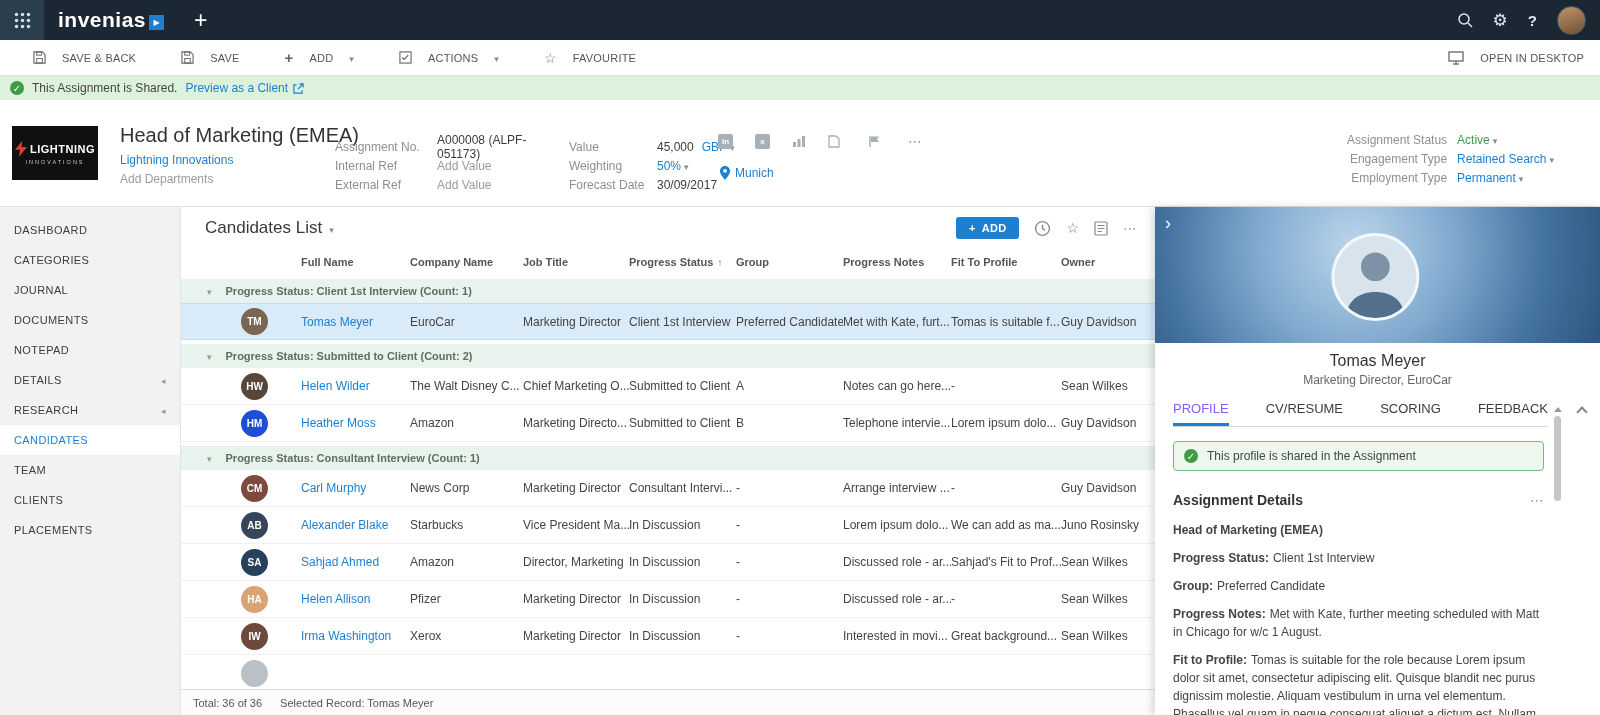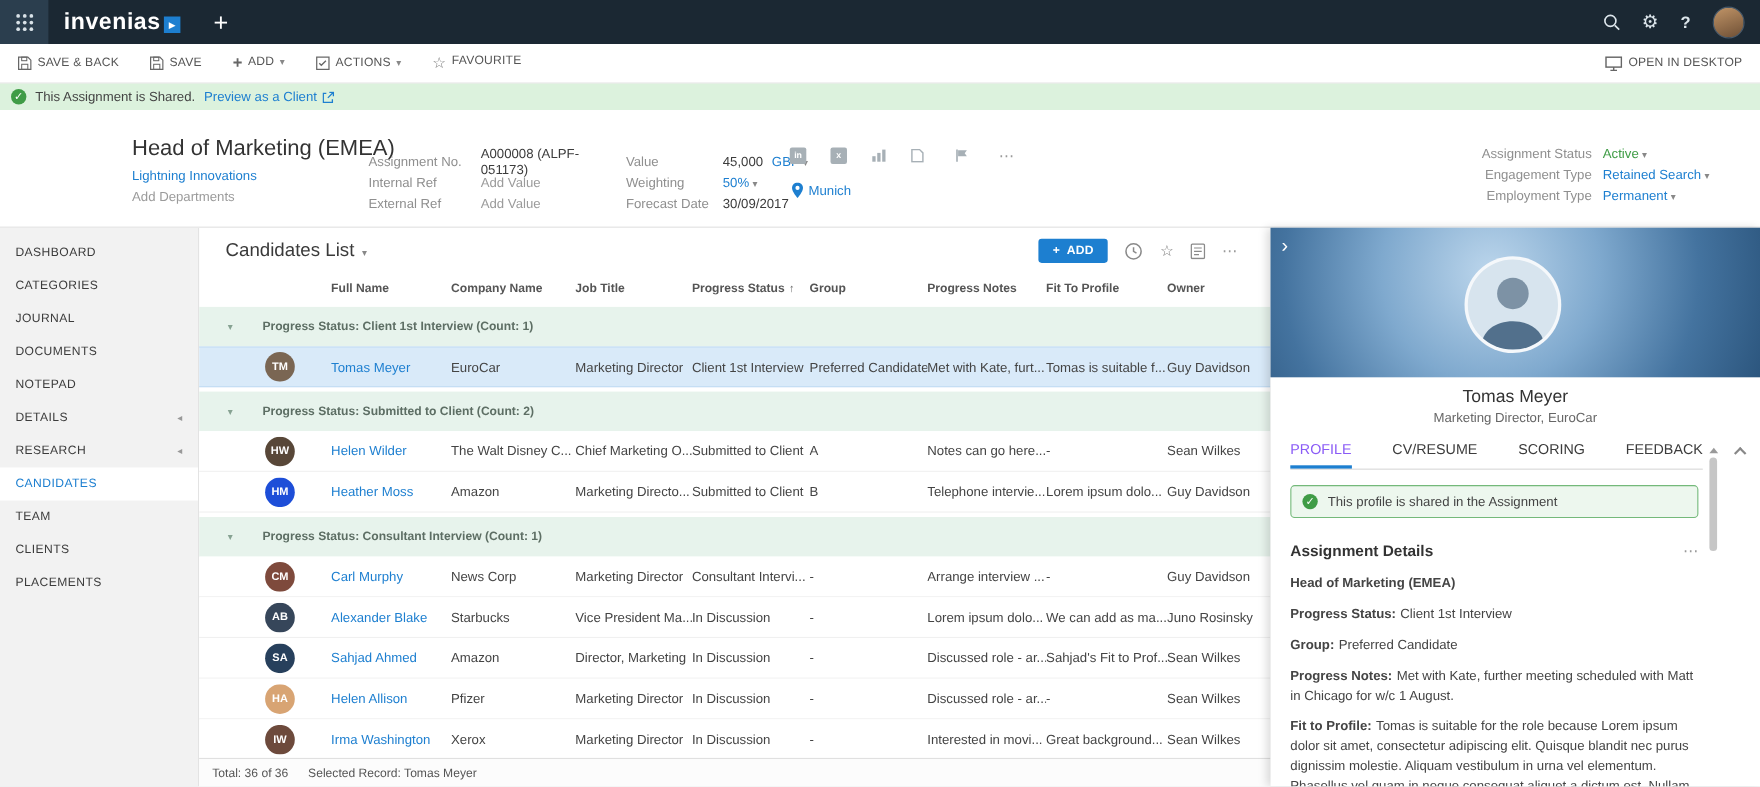--- a/index.html
+++ b/index.html
@@ -13,21 +13,21 @@
   .brand{display:flex;align-items:center;margin-left:14px;color:#fff;cursor:pointer;}
   .brand-text{font-size:21px;font-weight:bold;letter-spacing:.5px;}
   .brand-cube{width:15px;height:15px;background:#1d7fd0;color:#fff;font-size:8px;display:flex;align-items:center;justify-content:center;margin-left:3px;margin-top:5px;}
   .topbar-plus{color:#fff;font-size:23px;font-weight:300;margin-left:30px;cursor:pointer;line-height:1;}
   .topbar-right{margin-left:auto;display:flex;align-items:center;gap:20px;padding-right:14px;}
   .tb-icon{color:#dde6ec;font-size:17px;cursor:pointer;display:flex;align-items:center;}
   .user-avatar{width:29px;height:29px;border-radius:50%;border:1px solid #46596b;cursor:pointer;}
 
   
   .toolbar{height:36px;background:#fff;border-bottom:1px solid #e3e3e3;display:flex;align-items:center;padding:0 16px;gap:28px;font-size:11px;color:#555;letter-spacing:.2px;flex:0 0 auto;}
-  .tool-btn{display:flex;align-items:flex-start;gap:5px;cursor:pointer;white-space:nowrap;}
+  .tool-btn{display:flex;align-items:center;gap:16px;cursor:pointer;white-space:nowrap;margin-left:17px;}
   .tool-plus{color:#666;font-size:15px;font-weight:bold;line-height:1;}
   .i-caret::after{content:"▾";font-size:9px;color:#888;}
   .i-star::after{content:"☆";font-size:14px;color:#777;}
   .open-desktop{margin-left:auto;}
 
   
   .share-banner{height:24px;background:#dcf2dd;display:flex;align-items:center;padding:0 10px;font-size:12px;color:#444;gap:8px;flex:0 0 auto;}
   .check-badge{width:14px;height:14px;border-radius:50%;background:#3f9c46;color:#fff;font-size:10px;display:flex;align-items:center;justify-content:center;flex:0 0 auto;}
   .banner-link{color:#1d7fd0;cursor:pointer;display:flex;align-items:center;gap:5px;}
 
@@ -58,32 +58,32 @@
 
   
   .main{flex:1;display:flex;min-height:0;}
   .sidebar{width:180px;background:#f2f2f2;padding-top:8px;flex:0 0 auto;}
   .side-item{height:30px;display:flex;align-items:center;justify-content:space-between;padding:0 14px;font-size:11px;letter-spacing:.4px;color:#3c3c3c;cursor:pointer;}
   .side-item.active{background:#fff;color:#1d7fd0;}
   .i-chevleft::after{content:"◂";font-size:9px;color:#999;}
 
   
   .content{flex:1;background:#fff;border-left:1px solid #e3e3e3;display:flex;flex-direction:column;min-width:0;}
-  .content-head{height:42px;display:flex;padding:0 30px 0 24px;flex:0 0 auto;}
+  .content-head{height:42px;display:flex;padding:0 18px 0 24px;flex:0 0 auto;}
   .list-title{font-size:17px;color:#3a3a3a;display:flex;align-items:center;gap:7px;cursor:pointer;}
   .head-actions{margin-left:auto;display:flex;align-items:center;gap:15px;}
   .add-btn{background:#1d7fd0;color:#fff;font-size:11px;font-weight:bold;letter-spacing:.3px;padding:5px 13px;border-radius:3px;display:flex;align-items:center;gap:6px;cursor:pointer;}
   .icon-btn{cursor:pointer;display:flex;align-items:center;color:#8a8a8a;}
 
   .grid-cols{display:grid;grid-template-columns:120px 109px 113px 106px 107px 107px 108px 110px 1fr;}
   .thead{height:26px;align-items:center;font-size:11px;font-weight:bold;color:#555;flex:0 0 auto;}
   .th{cursor:pointer;display:flex;align-items:center;gap:4px;padding-right:8px;white-space:nowrap;overflow:hidden;}
   .i-up::after{content:"↑";font-size:10px;color:#666;}
   .tbody{flex:1;overflow:hidden;min-height:0;}
-  .group-header{height:36px;margin-top:4px;background:#e7f3ec;display:flex;align-items:center;gap:27px;padding-left:26px;font-size:11px;font-weight:bold;color:#5d6e64;cursor:pointer;}
+  .group-header{height:24px;margin-top:4px;background:#e7f3ec;display:flex;align-items:center;gap:14px;padding-left:26px;font-size:11px;font-weight:bold;color:#5d6e64;cursor:pointer;}
   .i-down::after{content:"▾";font-size:9px;color:#87a292;}
   .trow{height:37px;align-items:center;font-size:12px;color:#444;border-bottom:1px solid #f0f0f0;cursor:pointer;background:#fff;}
   .trow.selected{background:#d9eaf9;border-top:1px solid #c3ddf3;border-bottom:1px solid #c3ddf3;}
   .cell{padding-right:10px;white-space:nowrap;overflow:hidden;}
   .name-cell{color:#1d7fd0;}
   .avatar-cell{display:flex;align-items:center;padding-left:60px;}
   .avatar{width:27px;height:27px;border-radius:50%;color:#fff;font-size:10px;font-weight:bold;display:flex;align-items:center;justify-content:center;background:#9aa;flex:0 0 auto;}
   .content-footer{height:26px;border-top:1px solid #e0e0e0;background:#fcfcfc;display:flex;align-items:center;gap:18px;padding:0 12px;font-size:11px;color:#555;flex:0 0 auto;}
 
   
@@ -199,20 +199,27 @@
     <span class="banner-link">
       <span>Preview as a Client</span>
       <svg width="11" height="11" viewBox="0 0 12 12">
           <path d="M4 2H1v9h9V8" fill="none" stroke="#1d7fd0" stroke-width="1.3"></path>
           <path d="M7 1h4v4M11 1L5.5 6.5" fill="none" stroke="#1d7fd0" stroke-width="1.3"></path>
         </svg>
     </span>
   </div>
 
   <section class="assign-header">
+    <div class="lightning-logo">
+      <div class="logo-row">
+        <span class="bolt"></span>
+        <span class="logo-top">LIGHTNING</span>
+      </div>
+      <span class="logo-bottom">INNOVATIONS</span>
+    </div>
 
     <div class="ah-titles">
       <div class="ah-title">Head of Marketing (EMEA)</div>
       <div class="ah-company">Lightning Innovations</div>
       <div class="ah-adddept">Add Departments</div>
     </div>
 
     <div class="ah-fields">
       <span class="f-label">Assignment No.</span>
       <span class="f-val">A000008 (ALPF-051173)</span>

